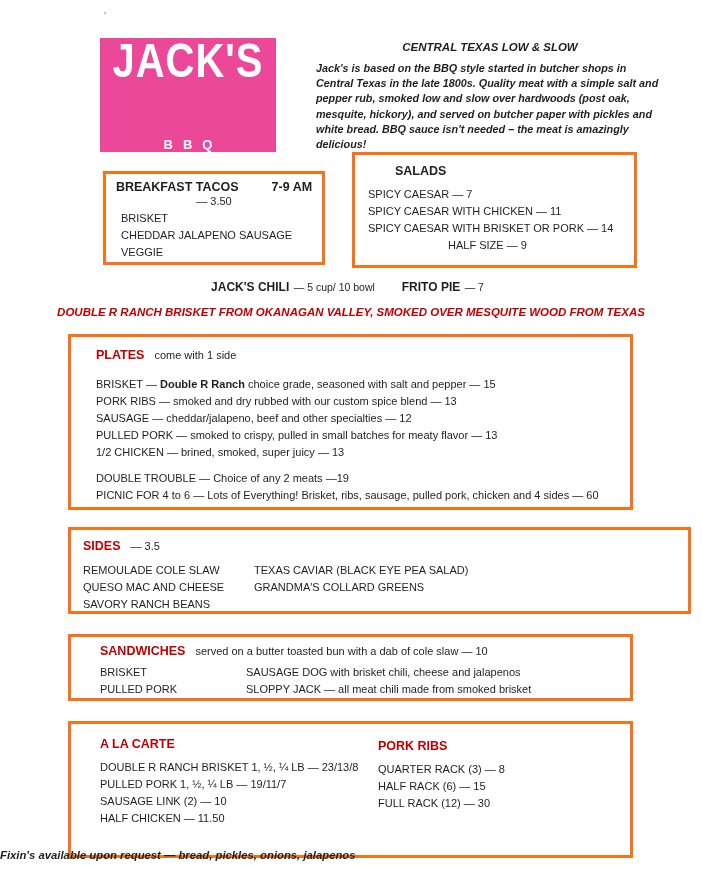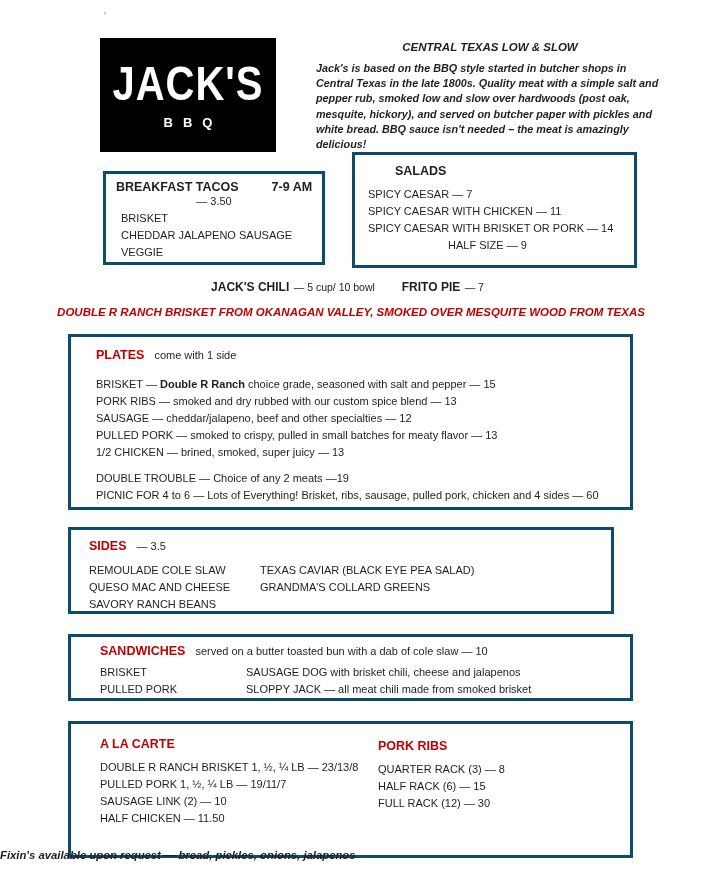--- a/index.html
+++ b/index.html
@@ -2,33 +2,33 @@
 <html><head>
 <meta charset="utf-8">
 <style>
   html,body{margin:0;padding:0;}
   body{
     width:702px;height:891px;position:relative;background:#ffffff;
     font-family:"Liberation Sans", sans-serif;color:#1f1f1f;
     -webkit-font-smoothing:antialiased;
   }
   .abs{position:absolute;}
-  .rbox{position:absolute;border:3px solid #0c4a6e;box-sizing:border-box;background:#fff;}
+  .rbox{position:absolute;border:3px solid #f97316;box-sizing:border-box;background:#fff;}
   .red{color:#c00000;}
   .b{font-weight:bold;}
   .t11{font-size:11px;line-height:17px;}
   .t11 div{white-space:nowrap;}
   .hdr{font-size:12.5px;font-weight:bold;}
 
   
   .stray{left:104px;top:10px;font-size:11px;color:#8a8a8a;}
 
   
-  .logo{left:100px;top:38px;width:176px;height:114px;background:#000000;
-        display:flex;flex-direction:column;align-items:center;justify-content:center;}
+  .logo{left:100px;top:38px;width:176px;height:114px;background:#ec4899;
+        display:flex;flex-direction:column;align-items:center;justify-content:space-between;}
   .logo-name{color:#fff;font-weight:bold;font-size:40px;letter-spacing:1px;
              transform:scaleY(1.22);line-height:40px;margin-top:2px;}
   .logo-sub{color:#fff;font-weight:bold;font-size:13px;letter-spacing:10px;
             margin-top:12px;margin-left:10px;}
 
   
   .intro{left:316px;top:41px;width:348px;}
   .intro-title{font-size:11.5px;font-weight:bold;font-style:italic;text-align:center;margin-bottom:8px;}
   .intro-body{font-size:10.8px;font-weight:bold;font-style:italic;line-height:15.2px;}
 
@@ -55,21 +55,21 @@
           font-size:11.5px;font-weight:bold;font-style:italic;color:#c00000;white-space:nowrap;}
 
   
   .plates{left:68px;top:334px;width:565px;height:176px;padding:11px 0 0 25px;}
   .title-row{display:flex;align-items:baseline;gap:10px;}
   .sub{font-size:11px;}
   .plates-items{margin-top:14px;}
   .plates-combos{margin-top:9px;}
 
   
-  .sides{left:68px;top:527px;width:546px;height:87px;padding:9px 0 0 18px;}
+  .sides{left:68px;top:527px;width:623px;height:87px;padding:9px 0 0 12px;}
   .cols{display:flex;margin-top:9px;}
   .sides .c1{width:171px;}
   
   .sandwiches{left:68px;top:634px;width:565px;height:67px;padding:7px 0 0 29px;}
   .sandwiches .cols{margin-top:6px;}
   .sandwiches .c1{width:146px;}
 
   
   .alacarte{left:68px;top:721px;width:565px;height:137px;padding:13px 0 0 29px;display:flex;}
   .alc-left{width:278px;}

